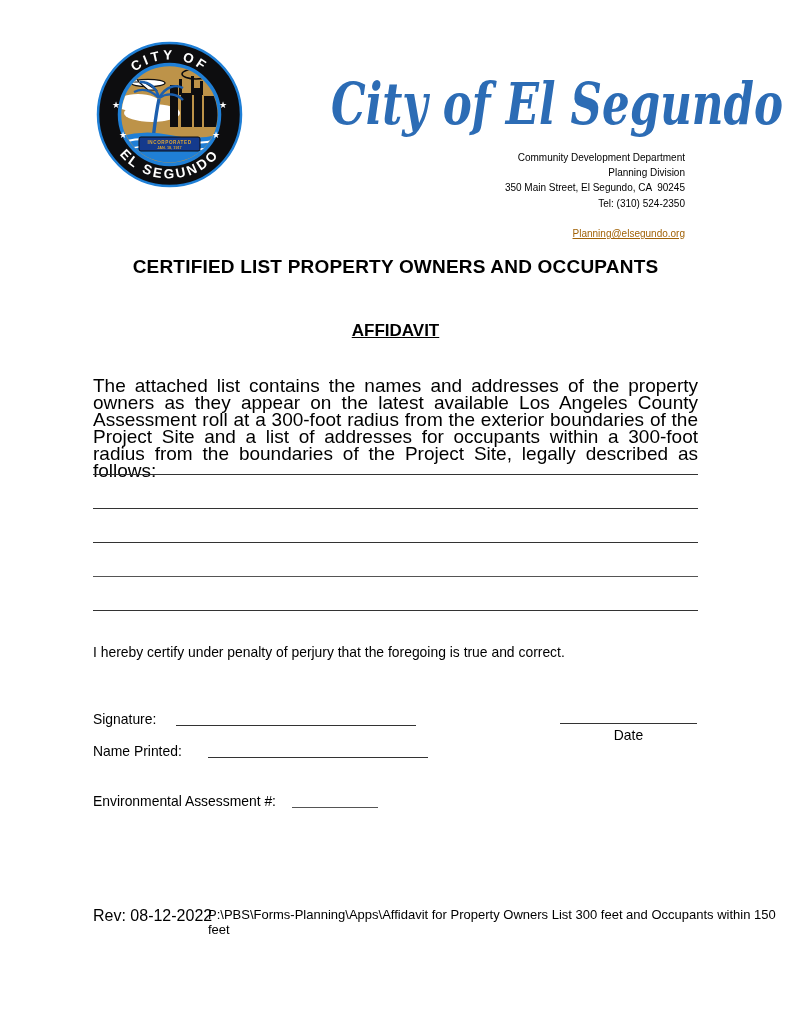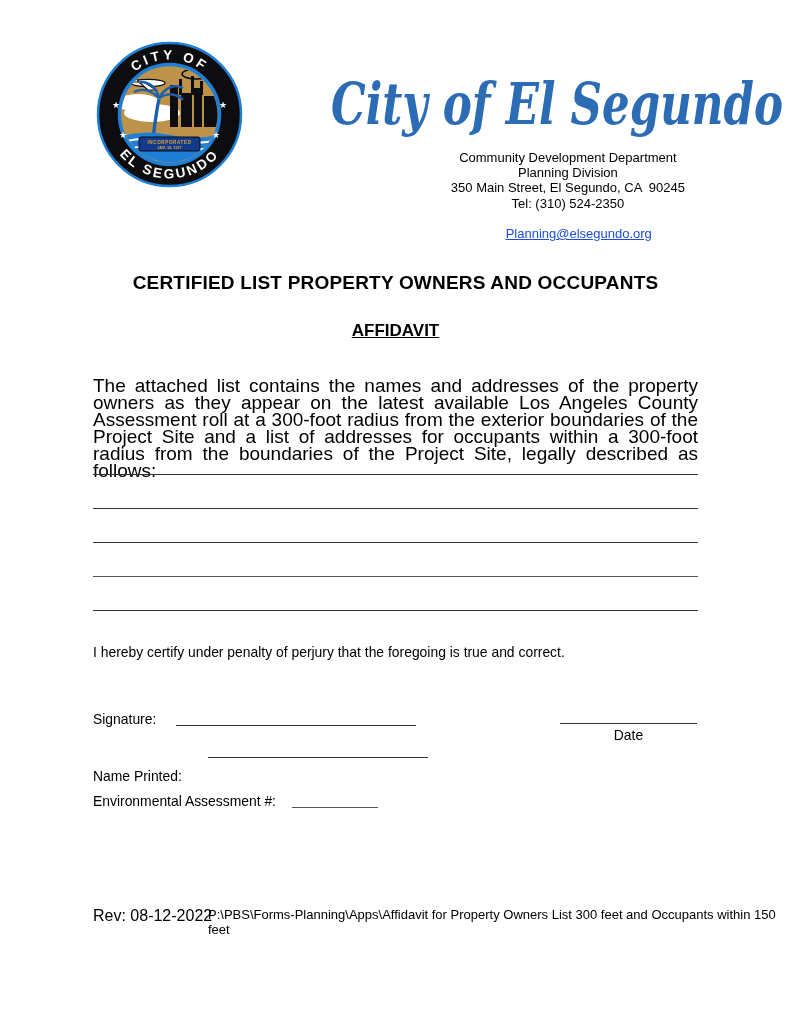--- a/index.html
+++ b/index.html
@@ -12,34 +12,34 @@
     color: #000000;
     overflow: hidden;
   }
   
   .seal { position: absolute; left: 96px; top: 41px; width: 147px; height: 147px; }
   .wordmark-box { position: absolute; left: 326px; top: 64px; width: 462px; height: 84px; }
   .address-block {
     position: absolute;
     top: 150px;
     right: 106px;
-    text-align: center;
-    font-size: 13px;
+    text-align: right;
+    font-size: 10px;
     line-height: 15.2px;
   }
   .addr-line { white-space: pre; }
   .email-link {
-    color: #1d4ed8;
+    color: #a16207;
     text-decoration: underline;
     cursor: pointer;
   }
   
   .doc-title {
     position: absolute;
-    top: 272px;
+    top: 256px;
     left: 0;
     width: 100%;
     text-align: center;
     font-size: 19px;
     font-weight: bold;
     letter-spacing: 0.2px;
   }
   .doc-subtitle {
     position: absolute;
     top: 321px;
@@ -77,21 +77,21 @@
     left: 93px;
     top: 644px;
     width: 605px;
     font-size: 13.9px;
   }
   .form-label { font-size: 13.9px; }
   .sig-label { position: absolute; left: 93px; top: 711px; }
   .sig-line   { position: absolute; left: 176px; top: 725px; width: 240px; height: 0; border-top: 1.6px solid #333; }
   .date-line  { position: absolute; left: 560px; top: 723px; width: 137px; height: 0; border-top: 1.6px solid #333; }
   .date-label { position: absolute; left: 560px; top: 727px; width: 137px; text-align: center; }
-  .name-label { position: absolute; left: 93px; top: 768px; }
+  .name-label { position: absolute; left: 93px; top: 743px; }
   .name-line  { position: absolute; left: 208px; top: 757px; width: 220px; height: 0; border-top: 1.6px solid #333; }
   .env-label  { position: absolute; left: 93px; top: 793px; }
   .env-line   { position: absolute; left: 292px; top: 807px; width: 86px; height: 0; border-top: 1.6px solid #555; }
   
   .footer-rev  { position: absolute; left: 93px;  top: 907px; font-size: 16px; }
   .footer-path { position: absolute; left: 208px; top: 907px; font-size: 13px; }
 </style>
 </head>
 <body>
 

